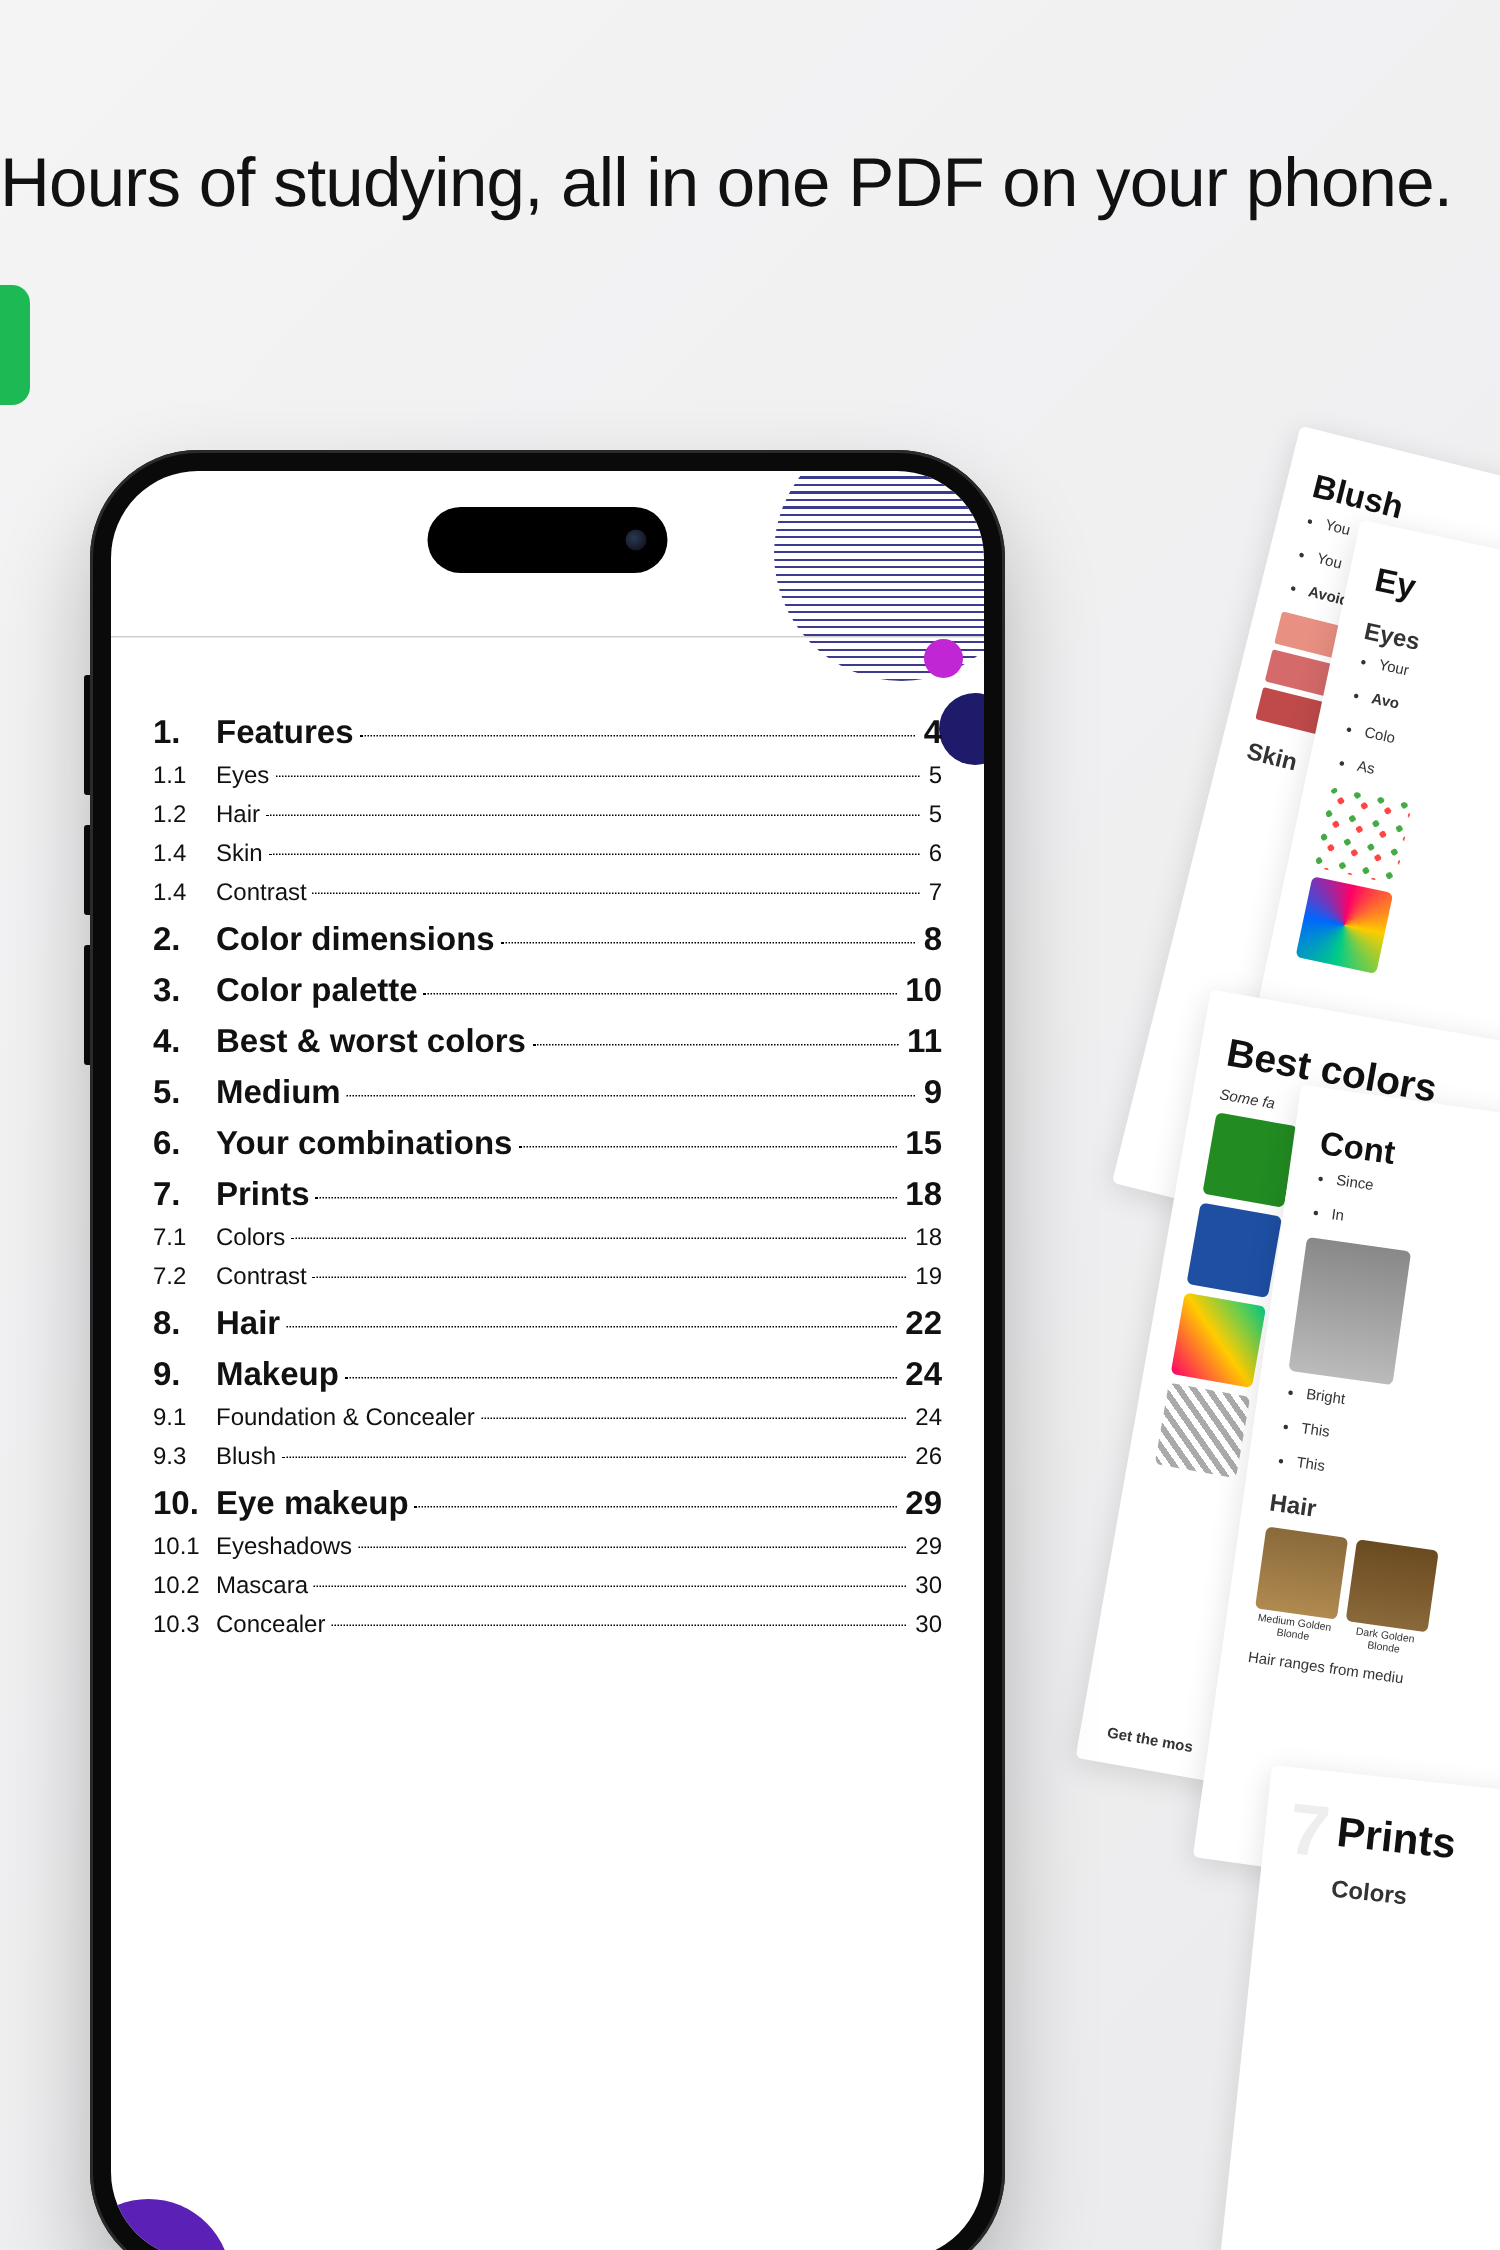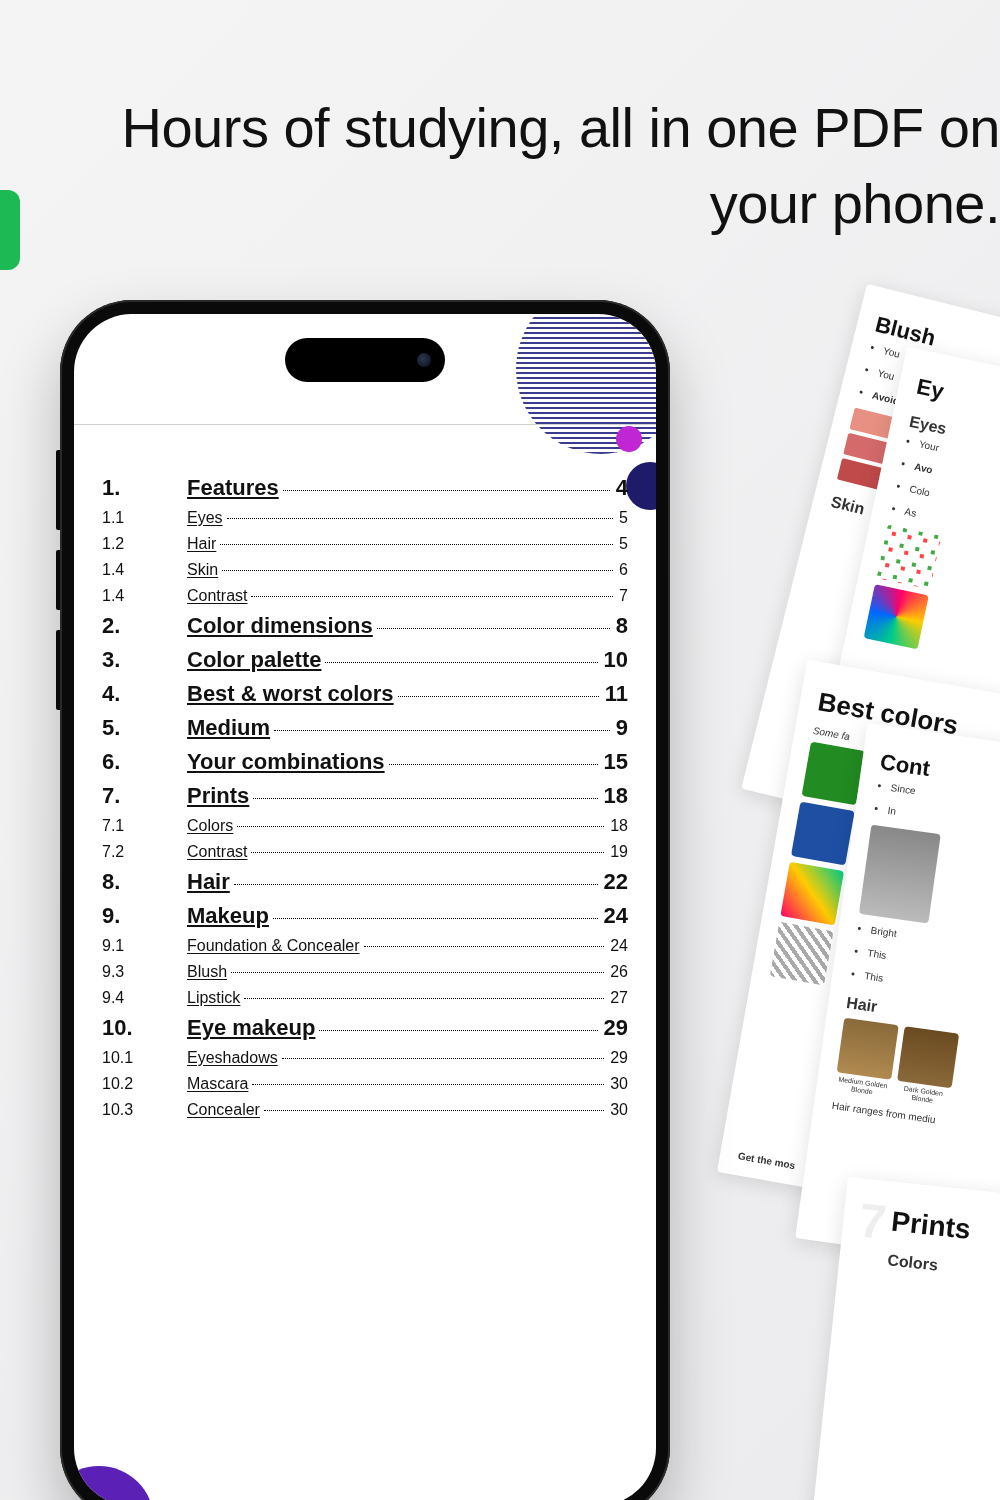--- a/index.html
+++ b/index.html
@@ -14,23 +14,23 @@
 .green-tab {
   position: absolute;
   left: -30px;
   top: 190px;
   width: 50px;
   height: 80px;
   background: #1db954;
   border-radius: 12px;
 }
 .headline {
-  text-align: right;
+  text-align: left;
   padding-top: 90px;
-  font-size: 56px;
+  font-size: 46px;
   font-weight: 500;
   line-height: 1.35;
   color: #111;
   letter-spacing: -0.5px;
 }
 .phone {
   position: absolute;
   left: 60px;
   top: 300px;
   width: 610px;
@@ -154,24 +154,22 @@
 .toc-row.main {
   font-weight: 700;
   font-size: 22px;
 }
 .toc-num {
   min-width: 42px;
   flex-shrink: 0;
 }
 .toc-row.main .toc-num { min-width: 42px; }
 .toc-title {
-  text-decoration: underline;
   text-underline-offset: 2px;
   white-space: nowrap;
-  margin-left: 43px;
 }
 .toc-leader {
   flex: 1;
   border-bottom: 1.5px dotted #000;
   margin: 0 4px;
   position: relative;
   top: -4px;
   height: 1px;
 }
 .toc-page {
@@ -422,26 +420,20 @@
           <span class="toc-title">Foundation &amp; Concealer</span>
           <span class="toc-leader"></span>
           <span class="toc-page">24</span>
         </div>
         <div class="toc-row">
           <span class="toc-num">9.3</span>
           <span class="toc-title">Blush</span>
           <span class="toc-leader"></span>
           <span class="toc-page">26</span>
         </div>
-        <div class="toc-row">
-          <span class="toc-num">9.4</span>
-          <span class="toc-title">Lipstick</span>
-          <span class="toc-leader"></span>
-          <span class="toc-page">27</span>
-        </div>
         <div class="toc-row main">
           <span class="toc-num">10.</span>
           <span class="toc-title">Eye makeup</span>
           <span class="toc-leader"></span>
           <span class="toc-page">29</span>
         </div>
         <div class="toc-row">
           <span class="toc-num">10.1</span>
           <span class="toc-title">Eyeshadows</span>
           <span class="toc-leader"></span>

